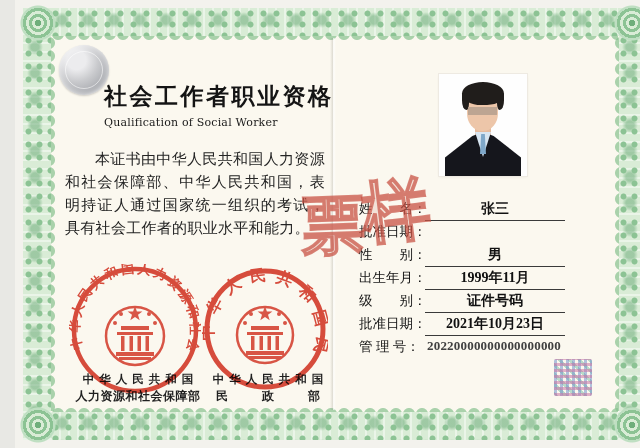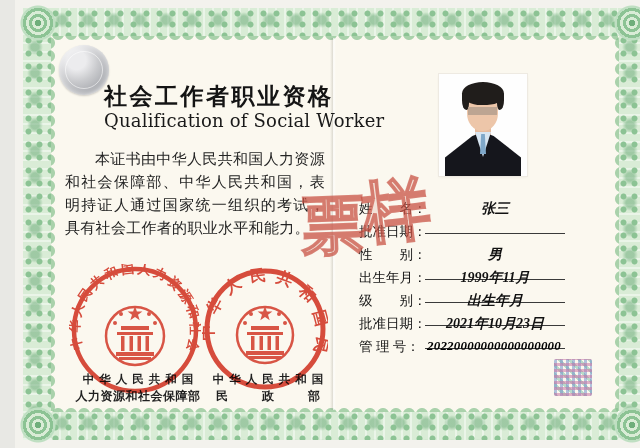--- a/index.html
+++ b/index.html
@@ -34,22 +34,22 @@
   .fold{position:absolute;left:315px;top:38px;width:6px;height:372px;z-index:2;
     background:linear-gradient(90deg,rgba(0,0,0,0) 0,rgba(110,110,100,.20) 45%,rgba(255,255,255,.7) 60%,rgba(0,0,0,0) 100%);}
   
   .holo{position:absolute;left:44px;top:45px;width:50px;height:50px;border-radius:50%;z-index:3;
     background:radial-gradient(circle at 35% 30%, #ececee 0 20%, #c9cacd 45%, #a9abb0 72%, #c4c5c9 100%);
     box-shadow:inset 0 0 6px rgba(255,255,255,.85), 0 1px 2px rgba(0,0,0,.18);}
   .holo:after{content:"";position:absolute;left:6px;top:6px;right:6px;bottom:6px;border-radius:50%;
     border:1px solid rgba(255,255,255,.55);}
   .title{position:absolute;left:89px;top:81px;z-index:3;font-family:"Liberation Sans",sans-serif;
     font-size:23px;font-weight:bold;color:#141414;letter-spacing:2.5px;white-space:nowrap;}
-  .subtitle{position:absolute;left:89px;top:110px;z-index:3;font-family:"DejaVu Serif",serif;
-    font-size:18px;color:#1a1a1a;letter-spacing:.2px;white-space:nowrap;}
+  .subtitle{position:absolute;left:89px;top:116px;z-index:3;font-family:"DejaVu Serif",serif;
+    font-size:11px;color:#1a1a1a;letter-spacing:.2px;white-space:nowrap;}
   .bodytext{position:absolute;left:50px;top:148px;width:260px;z-index:3;
     font-size:15px;line-height:23px;color:#242424;letter-spacing:.3px;text-indent:2em;text-align:justify;}
   .cap{position:absolute;z-index:3;text-align:center;color:#1f1f1f;font-family:"Liberation Sans",sans-serif;font-weight:600;}
   .cap .c1{font-size:11.5px;letter-spacing:5px;margin-right:-5px;white-space:nowrap;}
   .cap .c2{font-size:12px;letter-spacing:.5px;white-space:nowrap;margin-top:1px;text-align:center;}
   .cap .c2.sp{letter-spacing:34px;margin-right:-34px;}
   .seal{position:absolute;z-index:4;opacity:.9;mix-blend-mode:multiply;}
   
   .photo{position:absolute;left:424px;top:74px;width:88px;height:102px;background:#fefefe;z-index:3;
     box-shadow:0 0 0 1px #eeeae2, 0 1px 3px rgba(0,0,0,.07);}
@@ -61,23 +61,23 @@
   .p-hair3{left:58px;top:20px;width:7px;height:16px;background:#201d1b;border-radius:0 0 60% 40%;}
   .p-eyes{left:29px;top:33px;width:29px;height:8px;background:#b7a18f;opacity:.9;}
   .p-suit{left:6px;top:58px;width:76px;height:44px;background:#15161c;
     clip-path:polygon(50% 0,64% 9%,100% 58%,100% 100%,0 100%,0 58%,36% 9%);}
   .p-shirt{left:36px;top:58px;width:16px;height:25px;background:#d8e6f2;
     clip-path:polygon(0 0,100% 0,50% 100%);}
   .p-tie{left:41px;top:60px;width:6px;height:20px;background:#7fa8c9;clip-path:polygon(20% 0,80% 0,100% 100%,0 100%);}
   .fields{position:absolute;left:344px;top:200px;width:206px;z-index:3;}
   .frow{display:flex;align-items:flex-start;height:23px;}
   .flabel{width:66px;font-size:13.5px;color:#151515;white-space:pre;flex:none;padding-bottom:2px;}
-  .fvalue{flex:1;text-align:center;font-size:14px;font-weight:bold;color:#111;padding-bottom:15px;white-space:nowrap;font-style:italic;}
+  .fvalue{flex:1;text-align:center;font-size:14px;font-weight:bold;color:#111;padding-bottom:2px;white-space:nowrap;}
   .fvalue.u{border-bottom:1.5px solid #3a3a3a;}
-  .fvalue.red{color:#000000;text-align:left;font-size:13px;letter-spacing:.2px;padding-left:2px;}
+  .fvalue.red{color:#404040;text-align:left;font-size:13px;letter-spacing:.2px;padding-left:2px;}
   .qr{position:absolute;left:539px;top:359px;width:38px;height:37px;z-index:3;border-radius:2px;opacity:.85;
     background:
       repeating-linear-gradient(0deg, rgba(193,94,151,.55) 0 3px, transparent 3px 6px),
       repeating-linear-gradient(90deg, rgba(92,130,196,.55) 0 3px, transparent 3px 6px),
       repeating-linear-gradient(45deg, rgba(96,180,150,.5) 0 3px, transparent 3px 7px);}
   
   .wm{position:absolute;z-index:6;font-weight:700;line-height:1;
     color:rgba(205,106,92,.16);-webkit-text-stroke:1.6px rgba(200,80,66,.7);}
   .wm1{left:286px;top:194px;font-size:64px;transform:rotate(-2deg);}
   .wm2{left:347px;top:177px;font-size:68px;transform:rotate(-7deg);}
@@ -187,21 +187,21 @@
     <div class="frow">
       <span class="flabel">性　　别：</span>
       <span class="fvalue u">男</span>
     </div>
     <div class="frow">
       <span class="flabel">出生年月：</span>
       <span class="fvalue u">1999年11月</span>
     </div>
     <div class="frow">
       <span class="flabel">级　　别：</span>
-      <span class="fvalue u">出生年月</span>
+      <span class="fvalue u">证件号码</span>
     </div>
     <div class="frow">
       <span class="flabel">批准日期：</span>
       <span class="fvalue u">2021年10月23日</span>
     </div>
     <div class="frow">
       <span class="flabel">管 理 号：</span>
       <span class="fvalue red">20220000000000000000</span>
     </div>
   </div>

